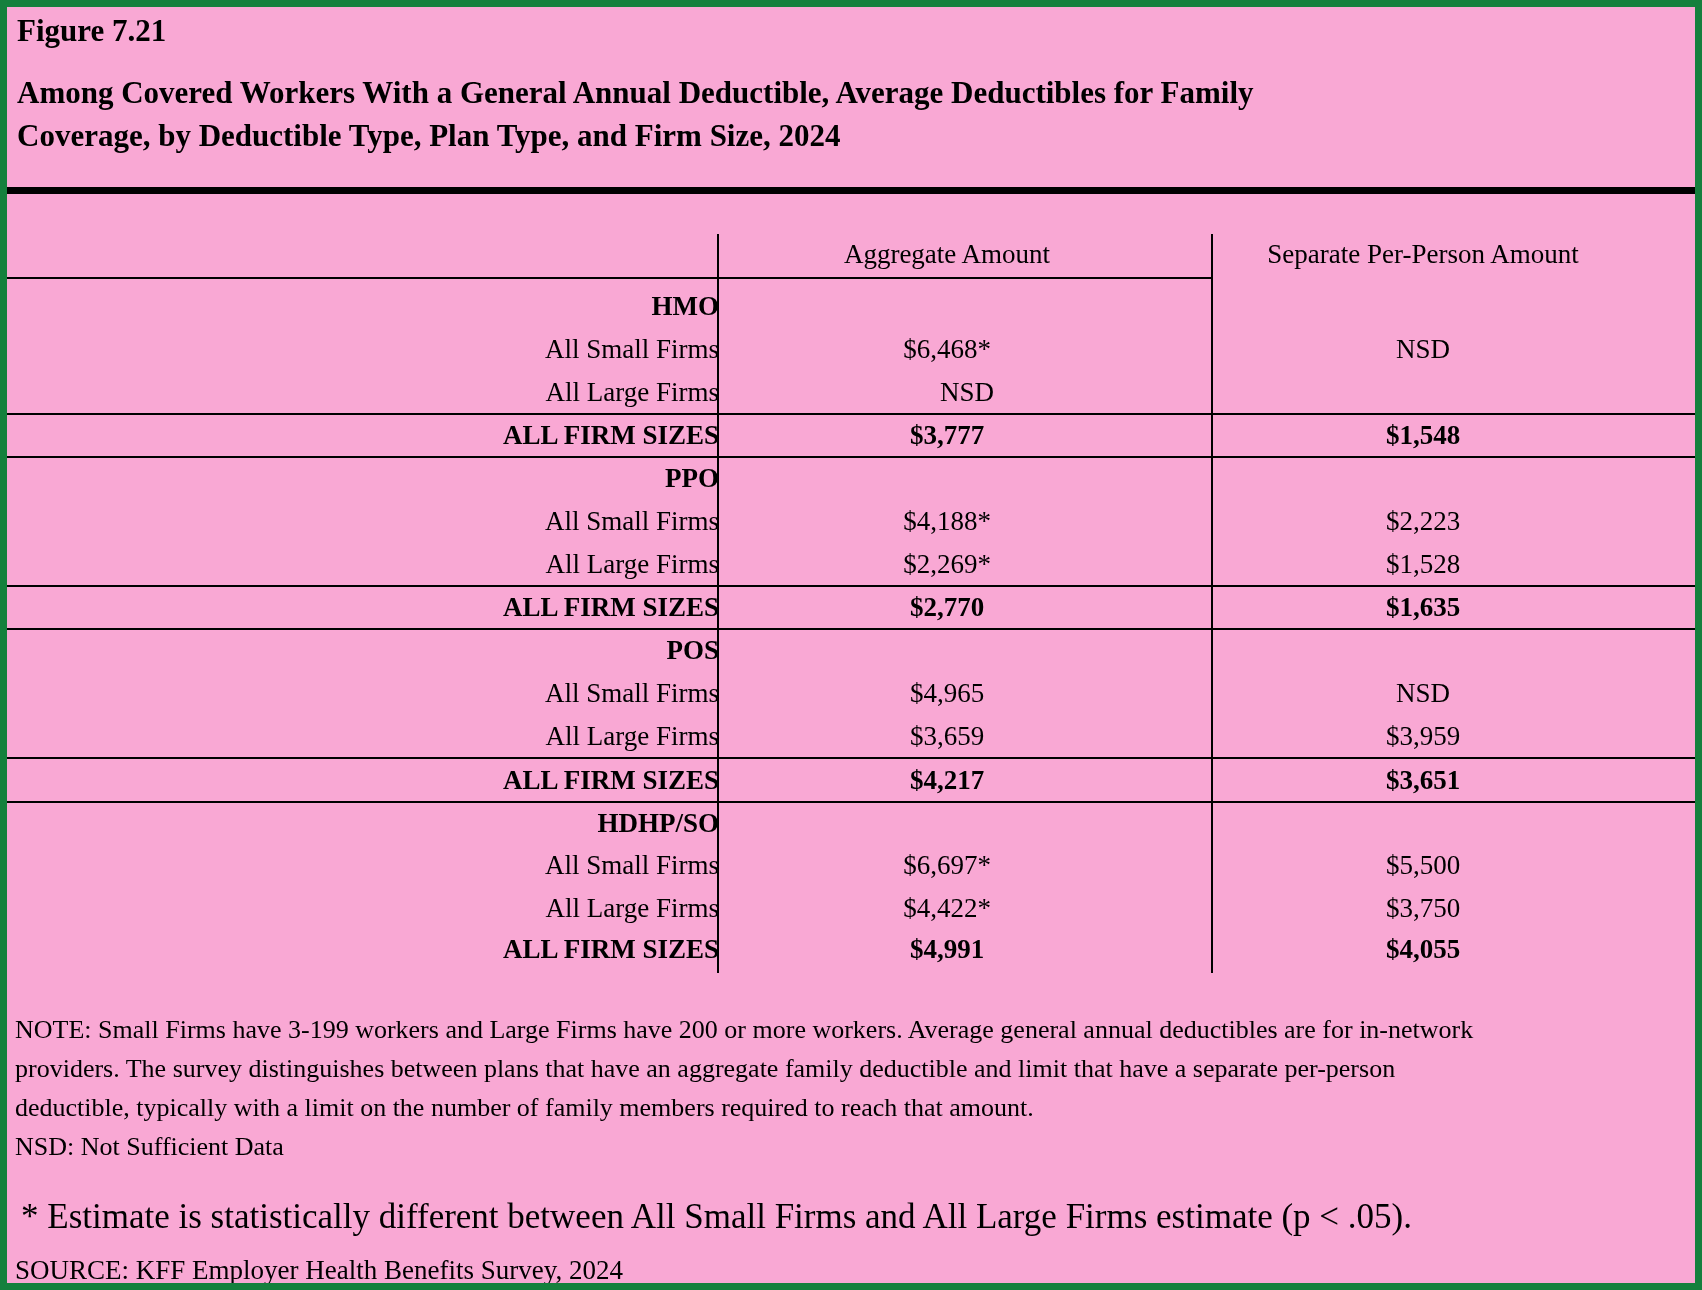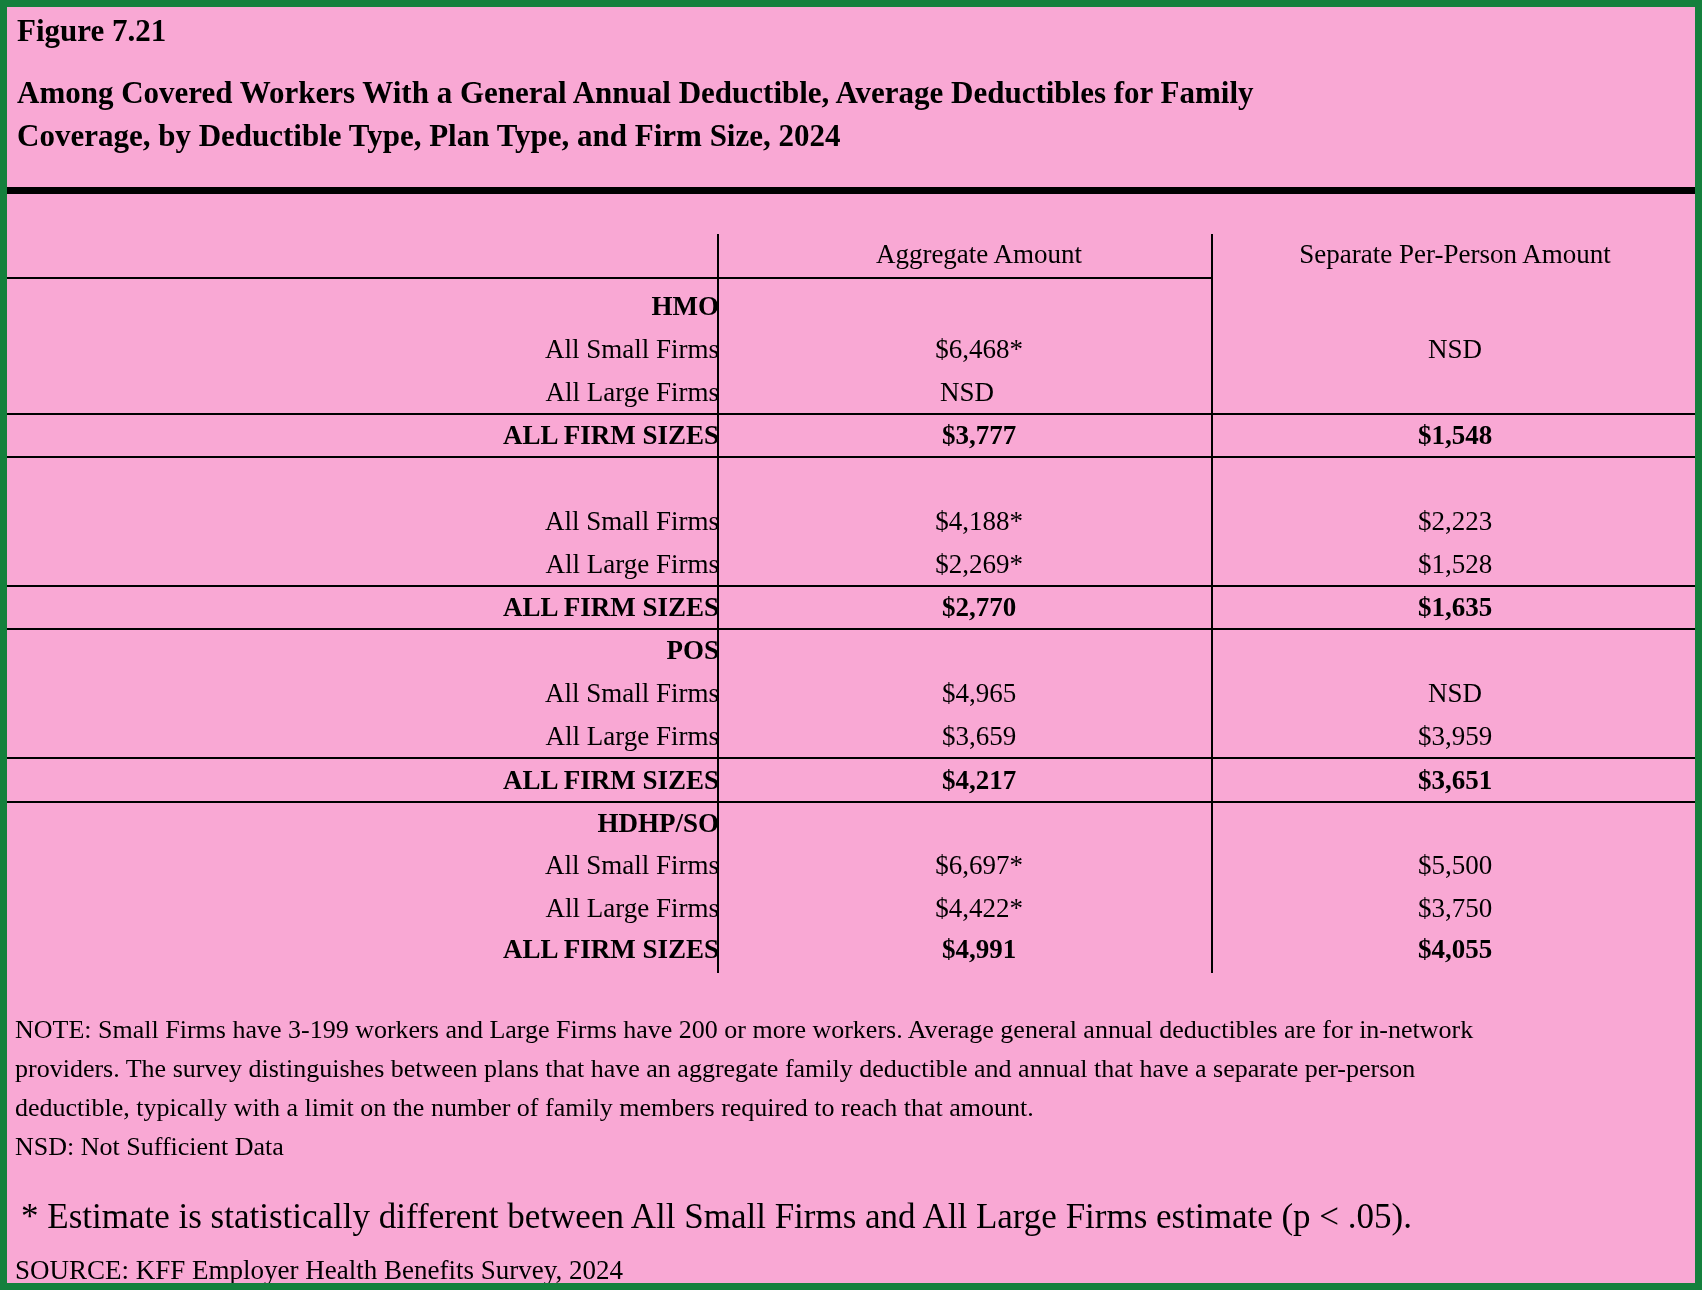--- a/index.html
+++ b/index.html
@@ -25,21 +25,21 @@
   .vline{position:absolute;top:227px;width:2px;height:739px;background:#000;}
   .vline.v1{left:710px;}
   .vline.v2{left:1204px;}
   .hline{position:absolute;left:0;width:1702px;height:2px;background:#000;}
   .hline.header-underline{width:1206px;}
 
   
   .trow{position:absolute;left:0;width:1702px;height:43px;display:flex;line-height:43px;font-size:27px;}
   .c1{width:712px;box-sizing:border-box;padding-left:8px;text-align:right;white-space:nowrap;}
   .c1.indent{padding-left:45px;}
-  .c2{width:456px;text-align:center;white-space:nowrap;margin-left:32px;}
+  .c2{width:456px;text-align:center;white-space:nowrap;}
   .c3{width:496px;text-align:center;white-space:nowrap;}
   .trow.header{top:225px;height:45px;line-height:45px;}
   .trow.section-row .c1{font-weight:bold;}
   .trow.afs-row{font-weight:bold;}
 
   
   .note-block{position:absolute;left:8px;top:1003px;}
   .note-line{font-size:26px;line-height:39px;white-space:nowrap;}
   .footnote{position:absolute;left:14px;top:1191px;font-size:35px;line-height:38px;white-space:nowrap;}
   .source{position:absolute;left:8px;top:1244px;font-size:27px;line-height:38px;white-space:nowrap;}
@@ -84,20 +84,21 @@
   </div>
   <div class="hline" style="top:406px;"></div>
   <div class="trow afs-row" style="top:407px;">
     <div class="c1">ALL FIRM SIZES</div>
     <div class="c2">$3,777</div>
     <div class="c3">$1,548</div>
   </div>
   <div class="hline" style="top:449px;"></div>
 
   <div class="trow section-row" style="top:450px;">
+    <div class="c1">PPO</div>
     <div class="c2"></div>
     <div class="c3"></div>
   </div>
   <div class="trow" style="top:493px;">
     <div class="c1 indent">All Small Firms</div>
     <div class="c2">$4,188*</div>
     <div class="c3">$2,223</div>
   </div>
   <div class="trow" style="top:536px;">
     <div class="c1 indent">All Large Firms</div>
@@ -151,21 +152,21 @@
     <div class="c3">$3,750</div>
   </div>
   <div class="trow afs-row" style="top:921px;">
     <div class="c1">ALL FIRM SIZES</div>
     <div class="c2">$4,991</div>
     <div class="c3">$4,055</div>
   </div>
 
   <div class="note-block">
     <div class="note-line">NOTE: Small Firms have 3-199 workers and Large Firms have 200 or more workers. Average general annual deductibles are for in-network</div>
-    <div class="note-line">providers. The survey distinguishes between plans that have an aggregate family deductible and annual that have a separate per-person</div>
+    <div class="note-line">providers. The survey distinguishes between plans that have an aggregate family deductible and limit that have a separate per-person</div>
     <div class="note-line">deductible, typically with a limit on the number of family members required to reach that amount.</div>
     <div class="note-line">NSD: Not Sufficient Data</div>
   </div>
 
   <div class="footnote">* Estimate is statistically different between All Small Firms and All Large Firms estimate (p &lt; .05).</div>
   <div class="source">SOURCE: KFF Employer Health Benefits Survey, 2024</div>
 
 </div>
 
 </body></html>

